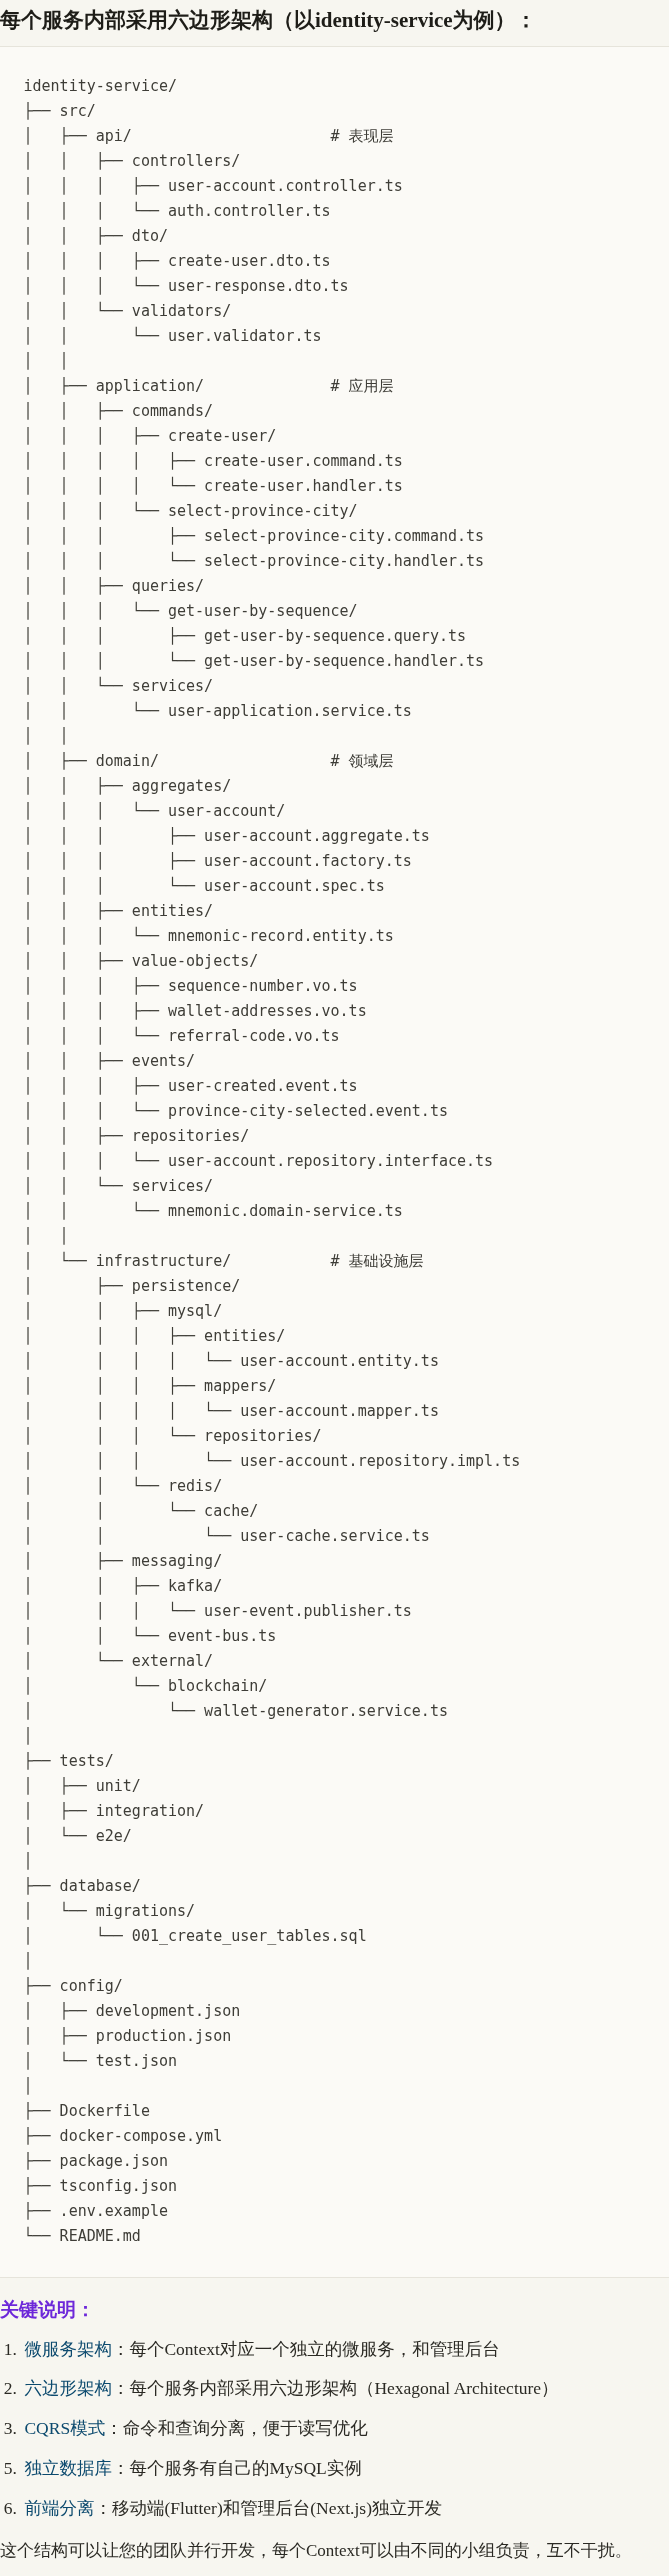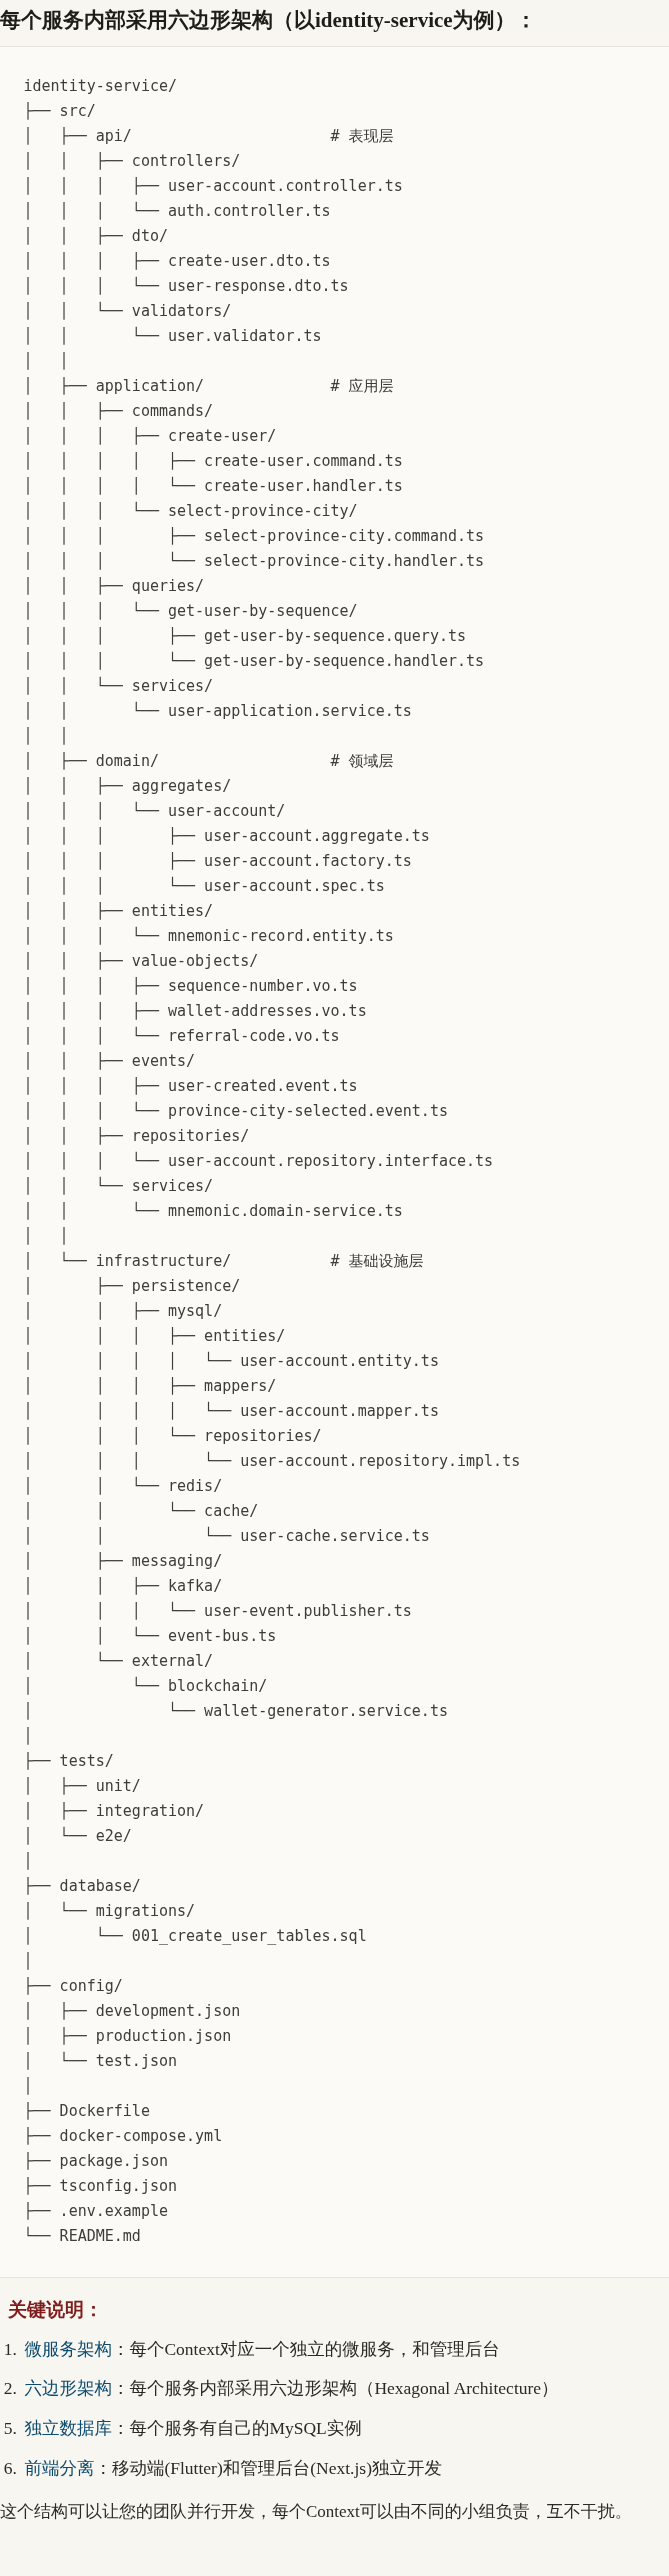--- a/index.html
+++ b/index.html
@@ -32,22 +32,21 @@
     font-size: 15px;
     line-height: 25px;
     color: #3E3D37;
     white-space: pre;
     overflow: hidden;
   }
   .kp-heading {
     font-size: 19px;
     font-weight: 700;
     margin: 19px 12px 15px 0;
-    color: #7f1d1d;
-    padding-left: 8px;
+    color: #6d28d9;
   }
   .kp-list {
     list-style: none;
     margin: 0;
     padding: 0 0 0 3.8px;
   }
   .kp-list li {
     font-size: 17.5px;
     line-height: 1.3;
     margin-bottom: 17px;
@@ -167,20 +166,23 @@
 <p class="kp-heading">关键说明：</p>
 
 <ol class="kp-list">
   <li>
     <span class="kp-num">1.</span><span class="kp-label">微服务架构</span><span class="kp-text">：每个Context对应一个独立的微服务，和管理后台</span>
   </li>
   <li>
     <span class="kp-num">2.</span><span class="kp-label">六边形架构</span><span class="kp-text">：每个服务内部采用六边形架构（Hexagonal Architecture）</span>
   </li>
   <li>
+    <span class="kp-num">3.</span><span class="kp-label">CQRS模式</span><span class="kp-text">：命令和查询分离，便于读写优化</span>
+  </li>
+  <li>
     <span class="kp-num">5.</span><span class="kp-label">独立数据库</span><span class="kp-text">：每个服务有自己的MySQL实例</span>
   </li>
   <li>
     <span class="kp-num">6.</span><span class="kp-label">前端分离</span><span class="kp-text">：移动端(Flutter)和管理后台(Next.js)独立开发</span>
   </li>
 </ol>
 
 <p class="closing-paragraph">这个结构可以让您的团队并行开发，每个Context可以由不同的小组负责，互不干扰。</p>
 
 

